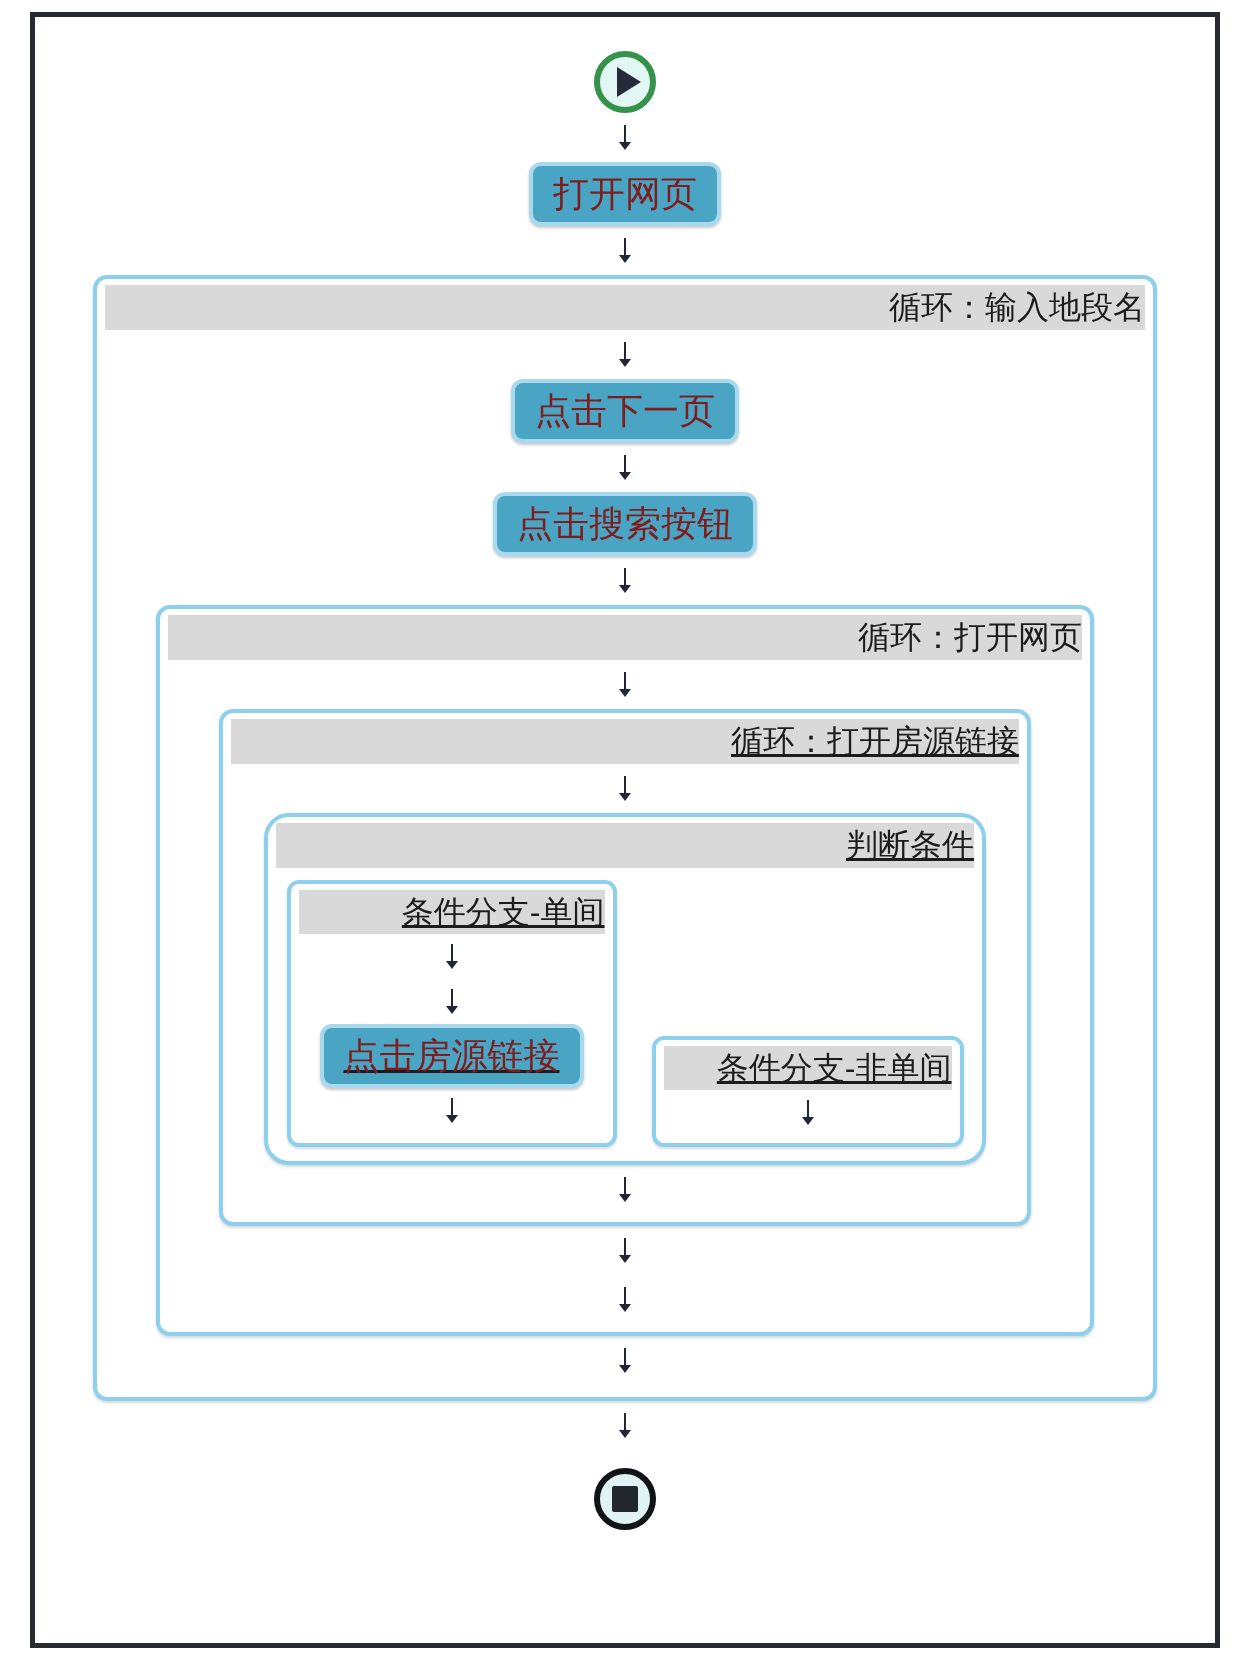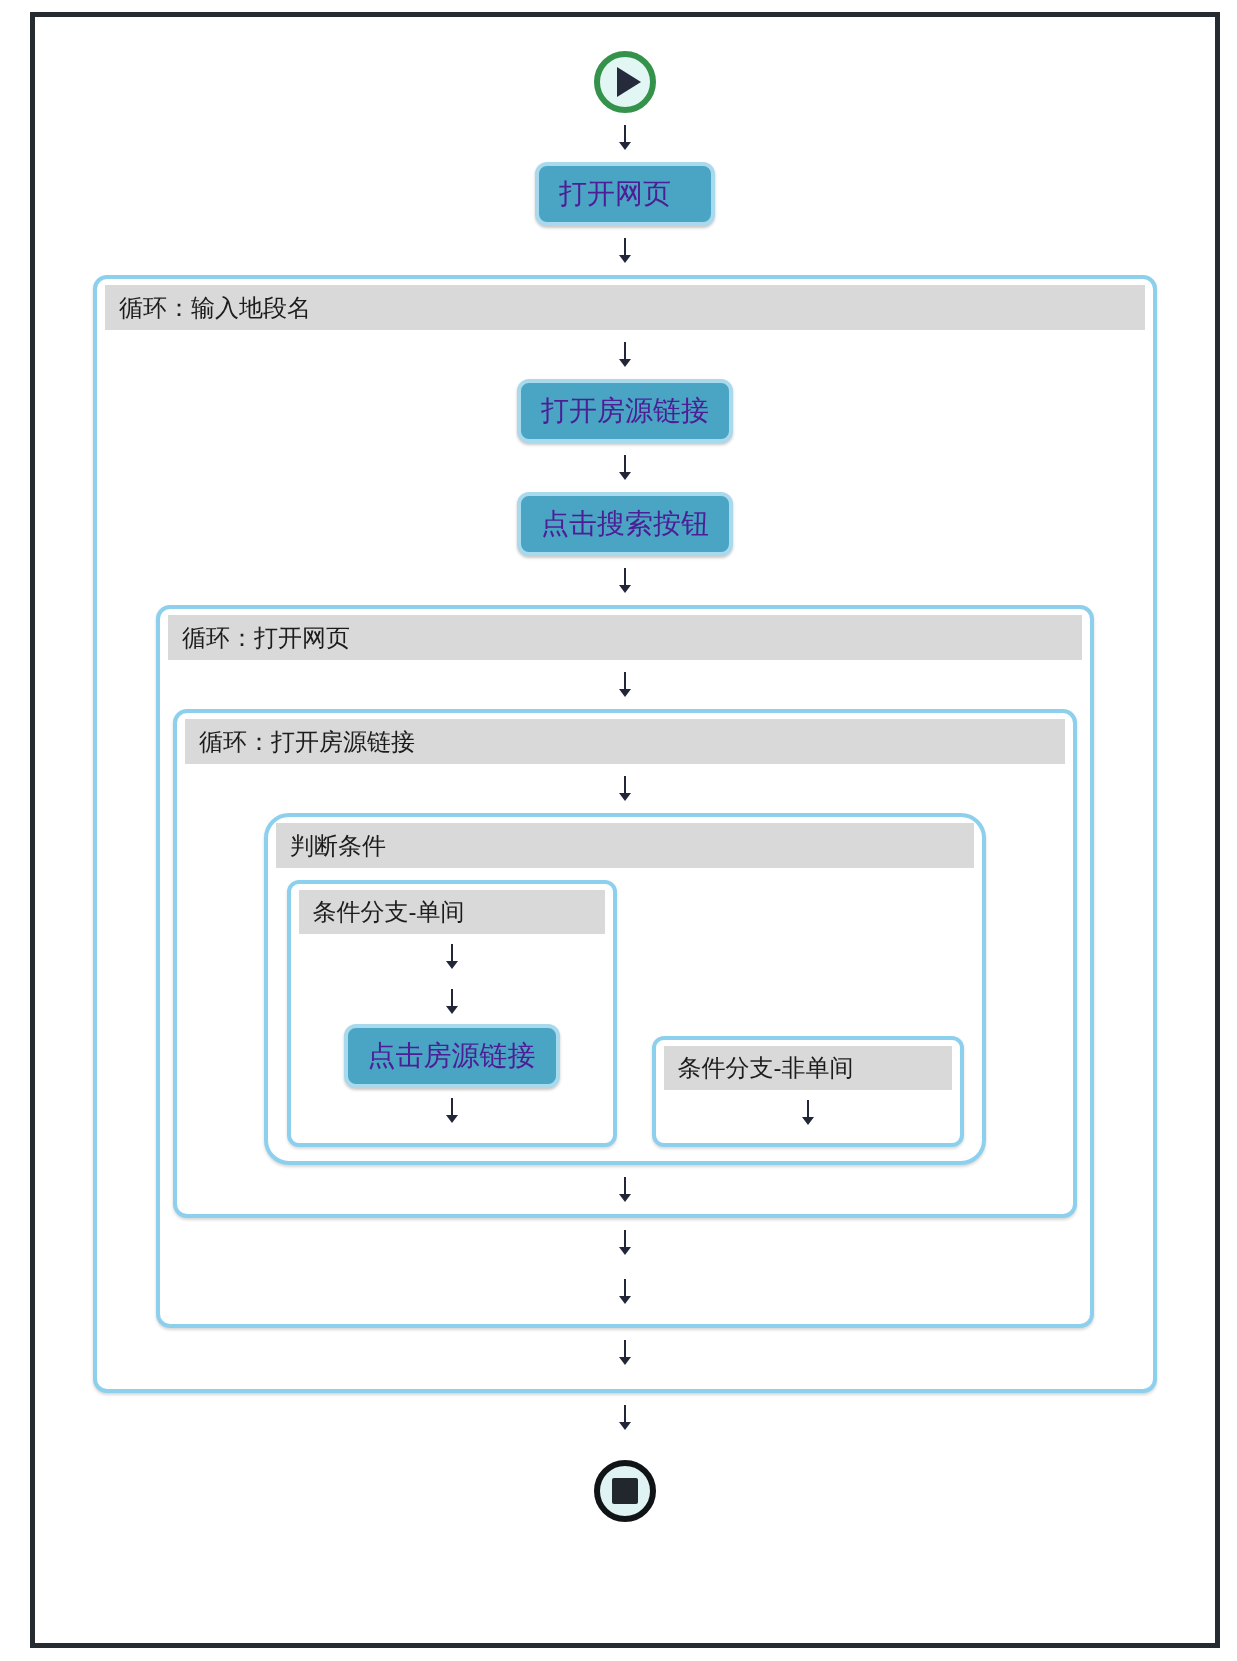--- a/index.html
+++ b/index.html
@@ -19,40 +19,40 @@
   .flow-arrow .stem{display:block;width:2px;height:18px;background:#222738;}
   .flow-arrow .head{display:block;width:0;height:0;margin-top:-1px;
     border-left:6px solid transparent;border-right:6px solid transparent;
     border-top:8px solid #222738;}
   .flow-arrow.tight{margin:10px 0;}
 
   
   .node-btn{
     box-sizing:border-box;height:64px;min-width:180px;padding:0 20px;
     background:#4aa4c4;border:4px solid #a9d9ec;border-radius:12px;
-    color:#4c1d95;font-size:28px;line-height:56px;text-align:left;
+    color:#7f1d1d;font-size:36px;line-height:56px;text-align:right;
     box-shadow:0 2px 3px rgba(0,0,0,0.22);cursor:pointer;white-space:nowrap;
   }
 
   
   .loop-box{
     box-sizing:border-box;background:#ffffff;
     border:4px solid #8dd0ee;border-radius:14px;
     box-shadow:0 2px 3px rgba(0,0,0,0.16);
     display:flex;flex-direction:column;align-items:center;
   }
   .loop-header{
     align-self:stretch;margin:6px 8px 0 8px;background:#d9d9d9;
     height:45px;line-height:45px;padding-left:14px;
-    font-size:24px;color:#1c1c1c;text-align:left;cursor:pointer;white-space:nowrap;
+    font-size:32px;color:#1c1c1c;text-align:right;cursor:pointer;white-space:nowrap;
     overflow:hidden;
   }
   .loop-district{width:1064px;padding-bottom:12px;}
   .loop-nextpage{width:938px;padding-bottom:8px;}
-  .loop-listing{width:904px;padding-bottom:0;}
+  .loop-listing{width:812px;padding-bottom:8px;text-decoration:underline;}
   .cond-box{width:722px;padding-bottom:14px;border-radius:25px;}
   .branches{display:flex;align-items:flex-end;gap:15px;margin-top:12px;}
   .branch{box-sizing:border-box;border:4px solid #8dd0ee;border-radius:12px;background:#fff;
     box-shadow:0 2px 3px rgba(0,0,0,0.14);display:flex;flex-direction:column;align-items:center;}
   .branch-single{width:330px;padding-bottom:10px;}
   .branch-notsingle{width:312px;padding-bottom:8px;margin-left:20px;}
   .branch .loop-header{height:44px;line-height:44px;}
   .branch-notsingle .flow-arrow{margin:10px 0;}
 
   
@@ -90,21 +90,21 @@
       </div>
 
     <div class="loop-box loop-district">
       <div class="loop-header">循环：输入地段名</div>
 
       <div class="flow-arrow">
           <i class="stem"></i>
           <i class="head"></i>
         </div>
 
-      <div class="node-btn">打开房源链接</div>
+      <div class="node-btn">点击下一页</div>
 
       <div class="flow-arrow">
           <i class="stem"></i>
           <i class="head"></i>
         </div>
 
       <div class="node-btn">点击搜索按钮</div>
 
       <div class="flow-arrow">
           <i class="stem"></i>

